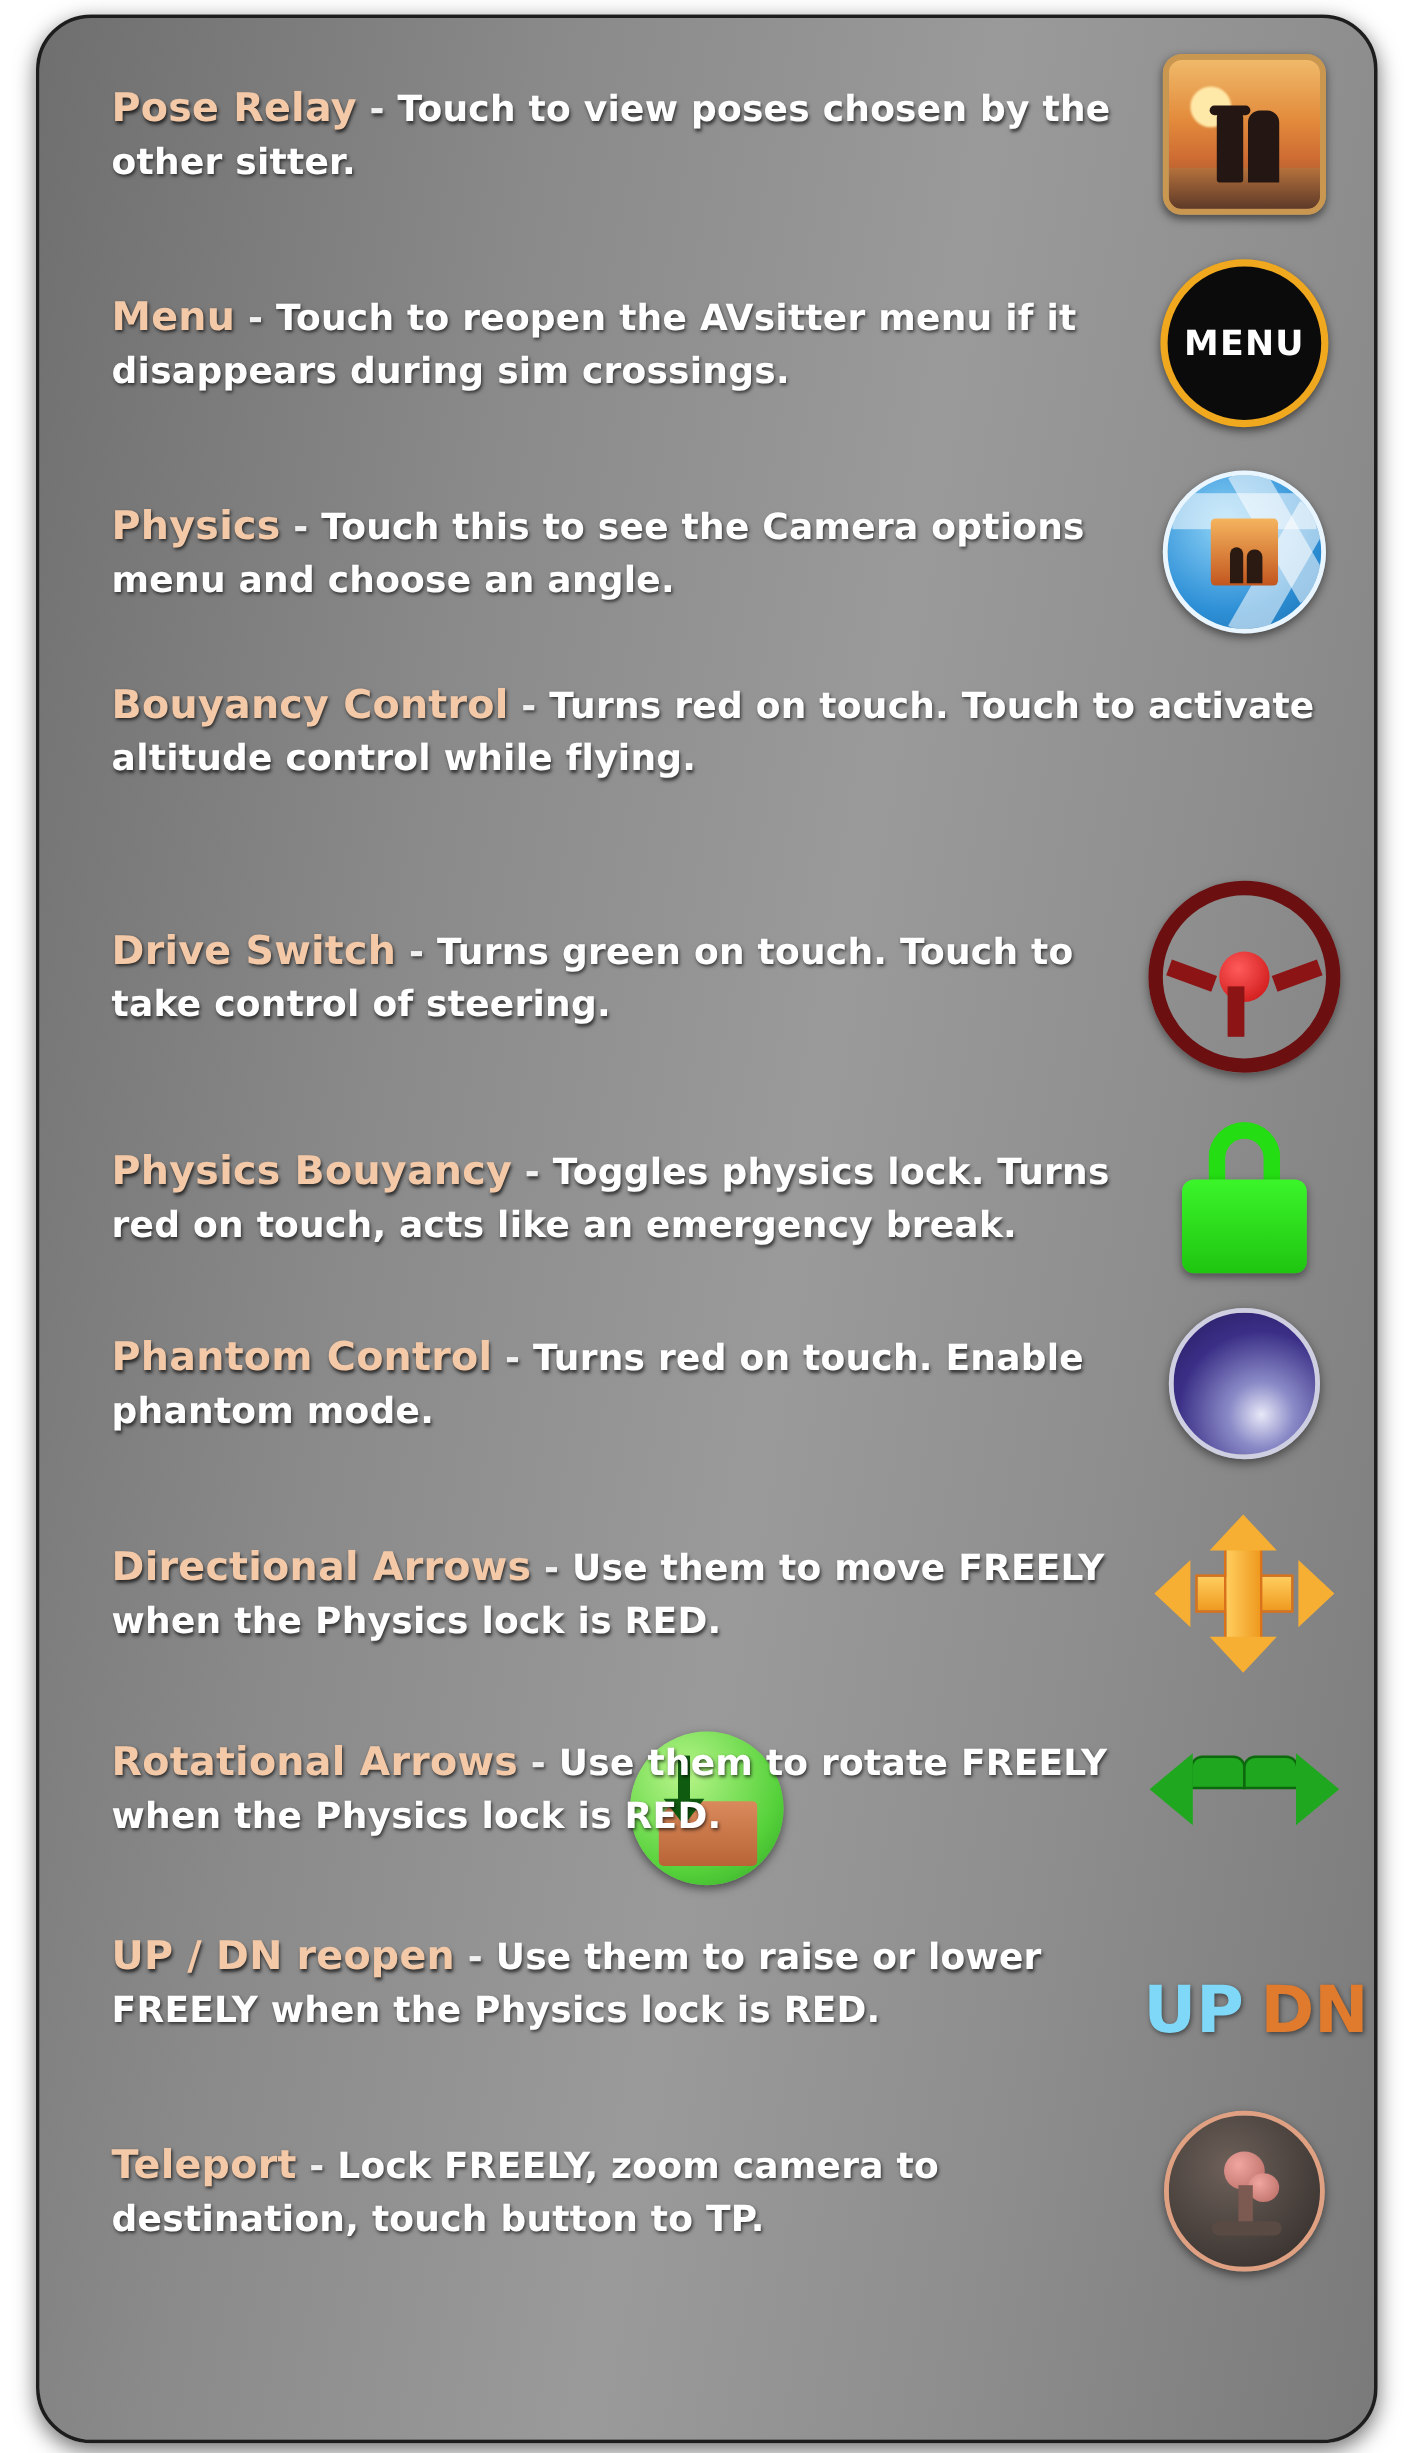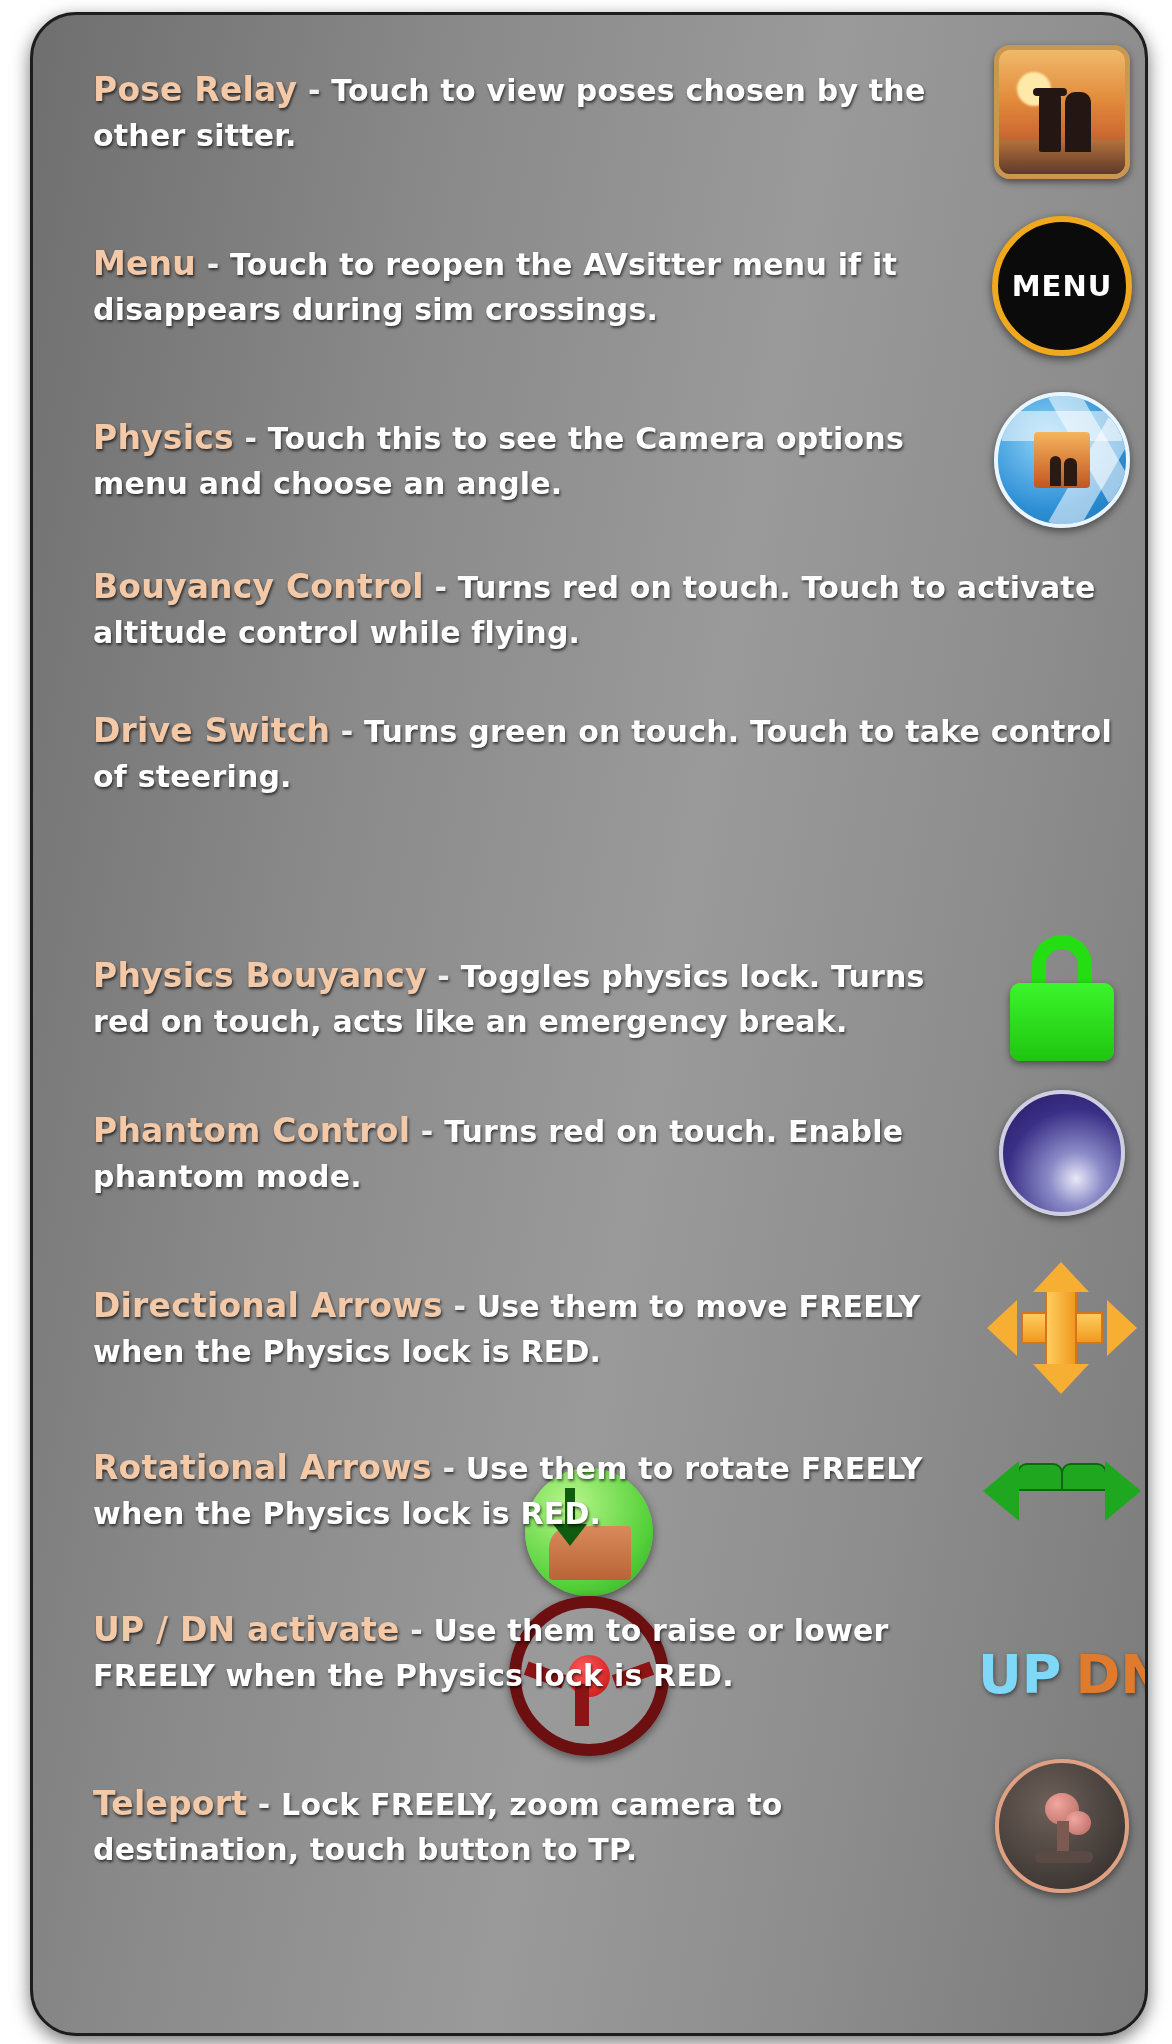--- a/index.html
+++ b/index.html
@@ -34,21 +34,20 @@
     width: 100%;
     height: 100%;
   }
 
   .row {
     position: absolute;
     left: 28px;
     width: 1056px;
     display: flex;
     align-items: center;
-    gap: 25px;
   }
 
   .text {
     flex: 0 0 860px;
     padding-left: 32px;
     color: #ffffff;
     font-size: 30px;
     font-weight: bold;
     line-height: 1.45;
     letter-spacing: 0.2px;
@@ -445,21 +444,21 @@
         <span class="term">Bouyancy Control</span><span class="dash"> - </span><span>Turns red on touch. Touch to activate altitude control while flying.</span>
       </div>
       <div class="icon">
         <div class="buoy">
           <div class="ramp"></div>
           <div class="arrow"></div>
         </div>
       </div>
     </div>
 
-    <div class="row" style="top: 692px; height: 150px; flex-direction: column;">
+    <div class="row" style="top: 724px; height: 150px;">
       <div class="text">
         <span class="term">Drive Switch</span><span class="dash"> - </span><span>Turns green on touch. Touch to take control of steering.</span>
       </div>
       <div class="icon">
         <div class="wheel">
           <div class="hub"></div>
           <div class="spoke s-left"></div>
           <div class="spoke s-right"></div>
           <div class="spoke s-down"></div>
         </div>
@@ -512,21 +511,21 @@
           <div class="rbar rb-l"></div>
           <div class="rbar rb-r"></div>
           <div class="rtip rt-l"></div>
           <div class="rtip rt-r"></div>
         </div>
       </div>
     </div>
 
     <div class="row" style="top: 1562px; height: 150px;">
       <div class="text">
-        <span class="term">UP / DN activate</span><span class="dash"> - </span><span>Use them to raise or lower FREELY when the Physics lock is RED.</span>
+        <span class="term">UP / DN reopen</span><span class="dash"> - </span><span>Use them to raise or lower FREELY when the Physics lock is RED.</span>
       </div>
       <div class="icon">
         <div class="updn">
           <span class="up">UP</span>
           <span class="dn">DN</span>
         </div>
       </div>
     </div>
 
     <div class="row" style="top: 1736px; height: 150px;">

